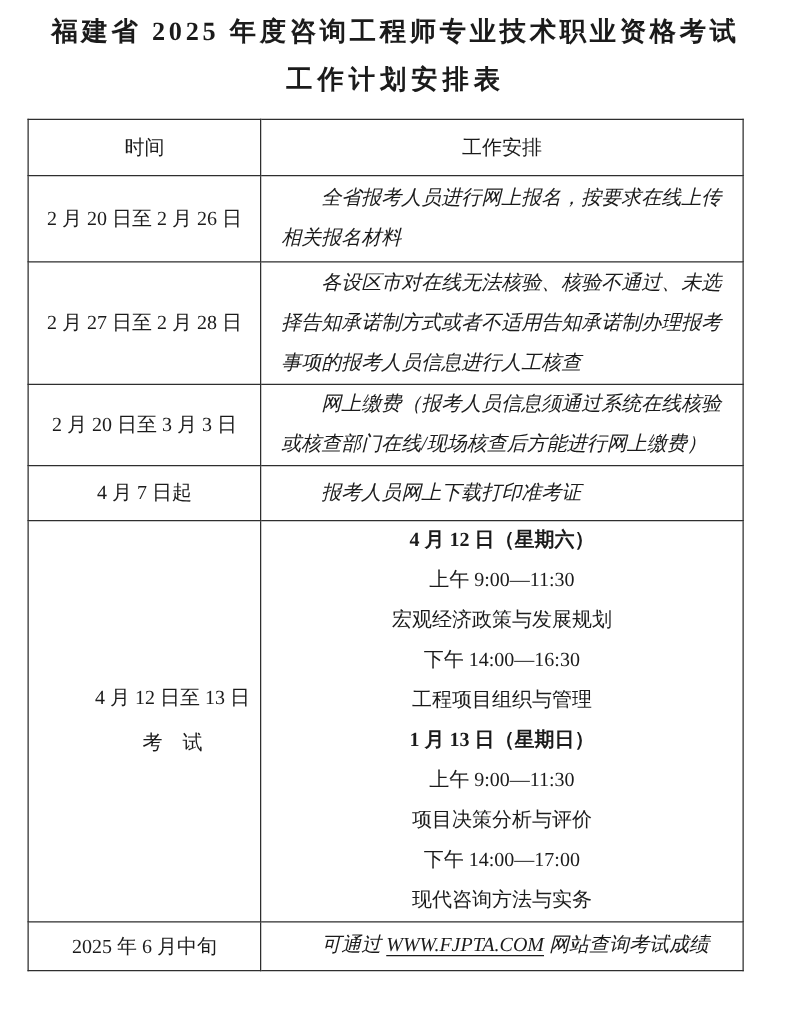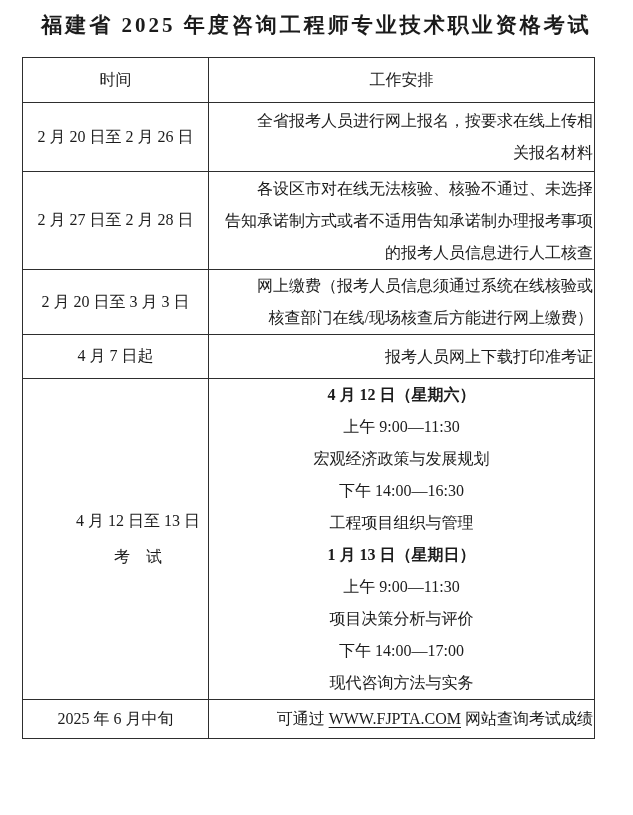--- a/index.html
+++ b/index.html
@@ -19,21 +19,21 @@
     margin:13px 0 0 22px;width:572px;
   }
   table.schedule td{
     border:1.5px solid #2e2e2e;
     font-size:16px;vertical-align:middle;
     overflow:hidden;
   }
   col.c1{width:186px;}
   col.c2{width:386px;}
   td.center{text-align:center;}
-  td.para{text-align:right;padding:0 1px;line-height:32px;text-indent:32px;}
+  td.para{text-align:left;padding:0 16px;line-height:32px;text-indent:32px;font-style:italic;}
   td.exam-cell{text-align:center;padding:0 4px;}
   .exam-line{line-height:32px;}
   .bold{font-weight:bold;}
   .time-two-line div{line-height:36px;margin-left:45px;}
   .url{text-decoration:underline;text-underline-offset:3px;padding-right:4px;}
   tr.rh td{height:42px;}
   tr.r0 td{height:66px;}
   tr.r1 td{height:95px;}
   tr.r2 td{height:59px;margin-left:32px;}
   tr.r3 td{height:40px;}
@@ -41,20 +41,21 @@
   tr.r5 td{height:316px;}
   tr.r6 td{height:36px;}
 </style>
 </head>
 <body>
 
 <div class="page">
 
   <div class="title">
     <div class="line1">福建省 2025 年度咨询工程师专业技术职业资格考试</div>
+    <div class="line2">工作计划安排表</div>
   </div>
 
   <table class="schedule">
     <colgroup>
         <col class="c1">
         <col class="c2">
       </colgroup>
 
     <tbody>
         <tr class="rh">

